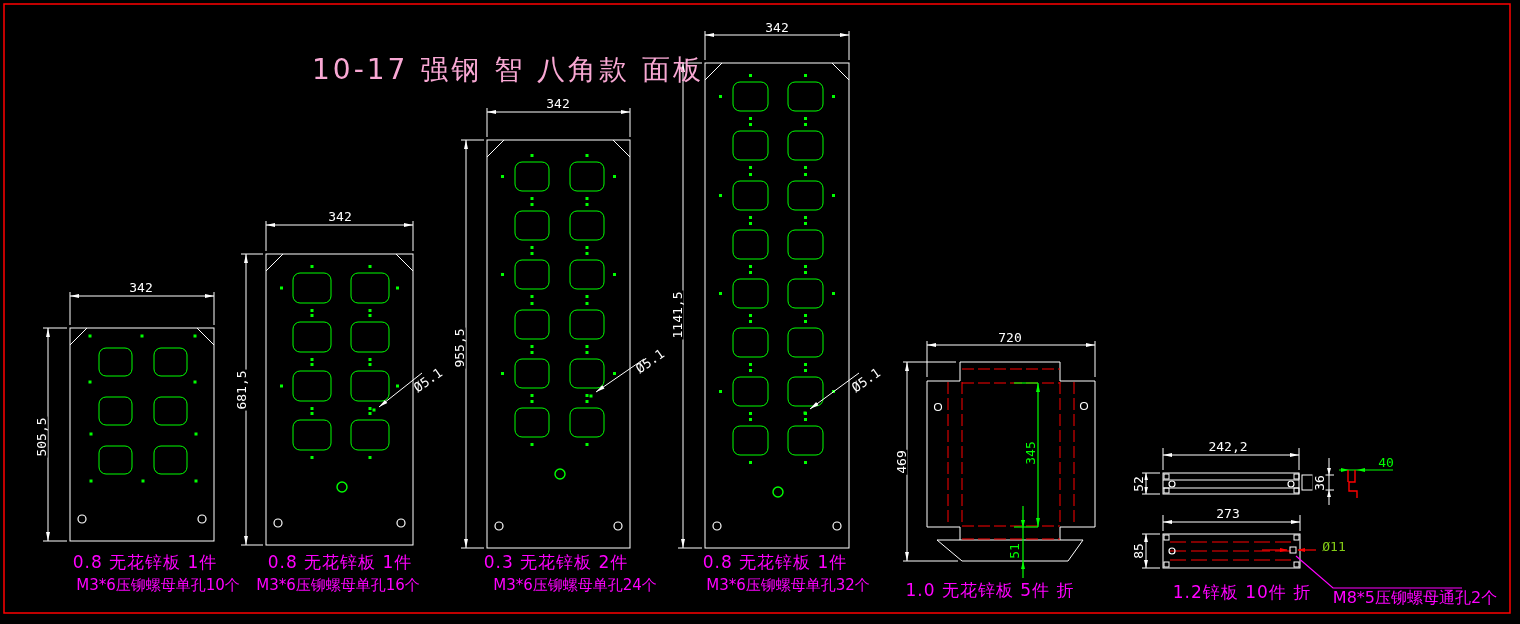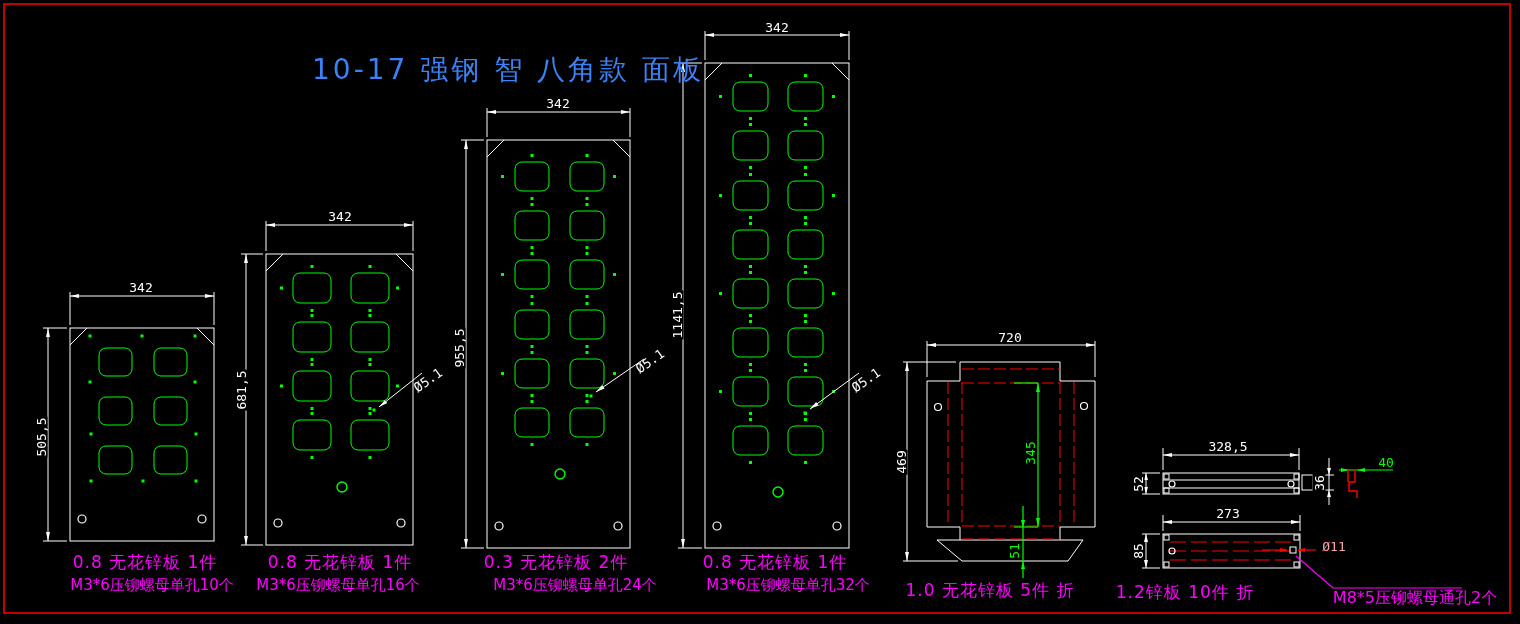--- a/index.html
+++ b/index.html
@@ -4,26 +4,26 @@
 <style>
   html,body{margin:0;padding:0;background:#000;}
   #stage{position:relative;width:1520px;height:624px;background:#000;overflow:hidden;
          font-family:"DejaVu Sans",sans-serif;}
   #cad{position:absolute;left:0;top:0;}
   .t{position:absolute;transform:translate(-50%,-50%);color:#fff;
      font:13px "DejaVu Sans Mono","Liberation Mono",monospace;white-space:nowrap;line-height:1;}
   .rot{transform:translate(-50%,-50%) rotate(-90deg);}
   .slant{transform:translate(-50%,-50%) rotate(-35deg);}
   .green{color:#00ff00;}
-  .red{color:#fca5a5;}
+  .red{color:#84cc16;}
   .bg{background:#000;padding:0 1px;}
   .cap{position:absolute;transform:translate(-50%,-50%);color:#ff00ff;white-space:nowrap;
        font:17px "DejaVu Sans","Liberation Sans",sans-serif;letter-spacing:1px;line-height:1;}
   .cap2{font-size:15px;letter-spacing:0;}
-  .title{position:absolute;transform:translate(-50%,-50%);color:#3b82f6;white-space:nowrap;
+  .title{position:absolute;transform:translate(-50%,-50%);color:#f9a8d4;white-space:nowrap;
          font:28px "DejaVu Sans","Liberation Sans",sans-serif;letter-spacing:3px;line-height:1;}
 </style>
 </head>
 <body>
 
 <div id="stage">
   <svg id="cad" width="1520" height="624">
       <rect x="4" y="4" width="1506" height="609" rx="0" fill="none" stroke="#ff0000" stroke-width="1.5"></rect>
       <rect x="70" y="328" width="144" height="213" rx="0" fill="none" stroke="#ffffff" stroke-width="1"></rect>
       <line x1="70" y1="345" x2="87" y2="328" stroke="#ffffff" stroke-width="1"></line>
@@ -337,21 +337,21 @@
       <line x1="1298" y1="550" x2="1316" y2="550" stroke="#ff0000" stroke-width="1.2"></line>
       <polygon points="1297,550 1305.0,548.0 1305.0,552.0" fill="#ff0000"></polygon>
       <polyline points="1296,556 1333,588 1462,588" fill="none" stroke="#ff00ff" stroke-width="1.2"></polyline>
     </svg>
 
   <div class="title" style="left:508px;top:70px">10-17 强钢 智 八角款 面板</div>
 
   <div class="t" style="left:141px;top:287px">342</div>
   <div class="t rot bg" style="left:41px;top:437px">505,5</div>
   <div class="cap" style="left:145px;top:562px">0.8 无花锌板 1件</div>
-  <div class="cap cap2" style="left:152px;top:585px">M3*6压铆螺母单孔10个</div>
+  <div class="cap cap2" style="left:158px;top:585px">M3*6压铆螺母单孔10个</div>
 
   <div class="t" style="left:340px;top:216px">342</div>
   <div class="t rot bg" style="left:241px;top:390px">681,5</div>
   <div class="t slant" style="left:428px;top:380px">Ø5.1</div>
   <div class="cap" style="left:340px;top:562px">0.8 无花锌板 1件</div>
   <div class="cap cap2" style="left:338px;top:585px">M3*6压铆螺母单孔16个</div>
 
   <div class="t" style="left:558px;top:103px">342</div>
   <div class="t rot bg" style="left:459px;top:348px">955,5</div>
   <div class="t slant" style="left:650px;top:361px">Ø5.1</div>
@@ -363,22 +363,22 @@
   <div class="t slant" style="left:866px;top:380px">Ø5.1</div>
   <div class="cap" style="left:775px;top:562px">0.8 无花锌板 1件</div>
   <div class="cap cap2" style="left:788px;top:585px">M3*6压铆螺母单孔32个</div>
 
   <div class="t" style="left:1010px;top:337px">720</div>
   <div class="t rot bg" style="left:901px;top:462px">469</div>
   <div class="t rot green bg" style="left:1030px;top:453px">345</div>
   <div class="t rot green bg" style="left:1014px;top:551px">51</div>
   <div class="cap" style="left:990px;top:590px">1.0 无花锌板 5件 折</div>
 
-  <div class="t" style="left:1228px;top:446px">328,5</div>
+  <div class="t" style="left:1228px;top:446px">242,2</div>
   <div class="t rot bg" style="left:1138px;top:484px">52</div>
   <div class="t rot bg" style="left:1319px;top:483px">36</div>
   <div class="t green bg" style="left:1386px;top:462px">40</div>
   <div class="t" style="left:1228px;top:513px">273</div>
   <div class="t rot bg" style="left:1138px;top:551px">85</div>
   <div class="t red" style="left:1334px;top:546px">Ø11</div>
   <div class="cap cap2" style="left:1415px;top:598px;font-size:16px">M8*5压铆螺母通孔2个</div>
-  <div class="cap" style="left:1185px;top:592px">1.2锌板 10件 折</div>
+  <div class="cap" style="left:1242px;top:592px">1.2锌板 10件 折</div>
 </div>
 
 </body></html>

